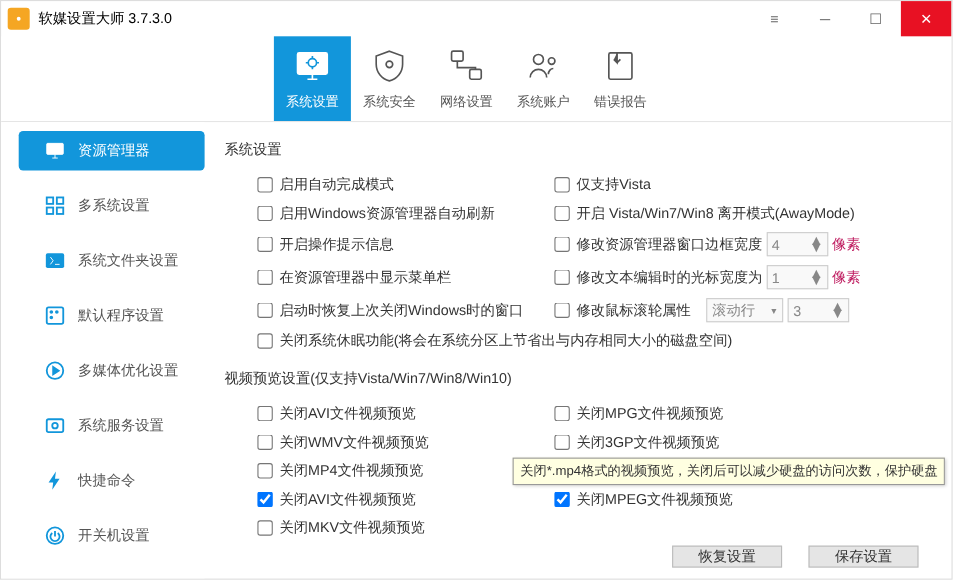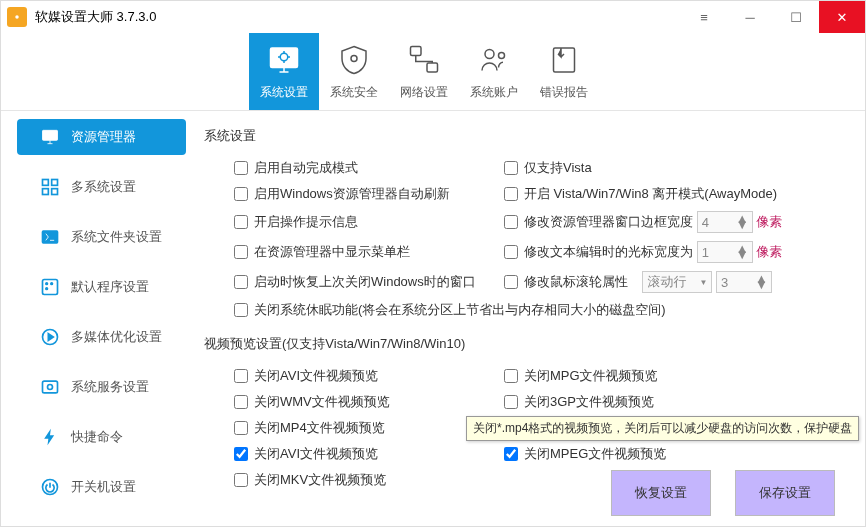--- a/index.html
+++ b/index.html
@@ -30,21 +30,21 @@
 .grid.full{grid-template-columns:1fr}
 .chk{display:flex;align-items:center;gap:6px}
 .chk input{width:14px;height:14px}
 .rowx{display:flex;align-items:center;gap:0}
 .numbox{width:56px;height:22px;border:1px solid #ccc;display:flex;align-items:center;padding:0 4px;background:#f9f9f9;color:#888}
 .numbox .num{flex:1}
 .spin{display:flex;flex-direction:column;width:12px;font-size:6px;line-height:6px;color:#888}
 .selbox{width:70px;height:22px;border:1px solid #ccc;display:flex;align-items:center;padding:0 4px;background:#f9f9f9;color:#888;justify-content:space-between}
 .tooltip{position:absolute;background:#ffffe1;border:1px solid #999;padding:3px 6px;font-size:12px;color:#333;box-shadow:1px 1px 3px rgba(0,0,0,.2)}
 .footer{position:absolute;bottom:10px;right:30px;display:flex;gap:24px}
-.btn{width:100px;height:46px;border:1px solid #bbb;background:#c4b5fd;display:flex;align-items:center;justify-content:center;cursor:pointer}
+.btn{width:100px;height:20px;border:1px solid #bbb;background:#e5e5e5;display:flex;align-items:center;justify-content:center;cursor:pointer}
 .unit{color:#be185d}
 </style>
 </head>
 <body>
 
 <div class="titlebar">
   <div class="ticon">
       <svg viewBox="0 0 24 24">
         <circle cx="12" cy="12" r="3"></circle>
         <path d="M12 1v4M12 19v4M4.2 4.2l2.8 2.8M17 17l2.8 2.8M1 12h4M19 12h4M4.2 19.8L7 17M17 7l2.8-2.8"></path>

